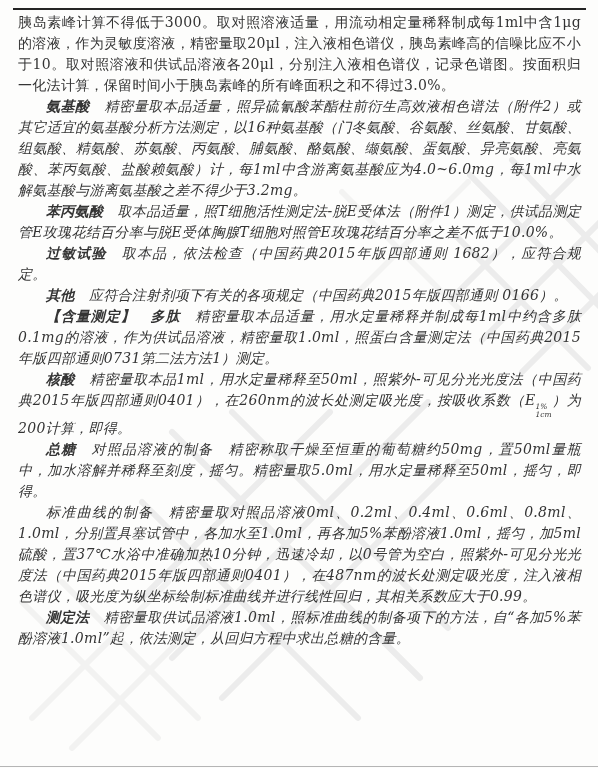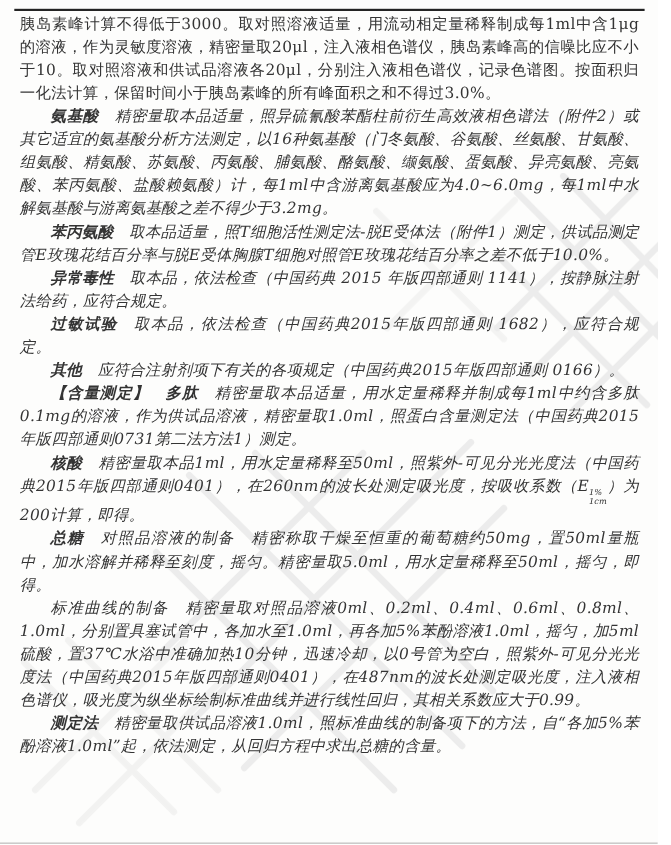--- a/index.html
+++ b/index.html
@@ -68,21 +68,20 @@
         <path d="M32 718 L168 582"></path>
         <path d="M72 748 L208 612"></path>
       </g>
     </g>
   </svg>
 
   <div class="content">
       <p class="para"><span>胰岛素峰计算不得低于3000。取对照溶液适量，用流动相定量稀释制成每1ml中含1μg的溶液，作为灵敏度溶液，精密量取20μl，注入液相色谱仪，胰岛素峰高的信噪比应不小于10。取对照溶液和供试品溶液各20μl，分别注入液相色谱仪，记录色谱图。按面积归一化法计算，保留时间小于胰岛素峰的所有峰面积之和不得过3.0%。</span></p>
       <p class="para indent"><span class="bold">氨基酸</span><span>　精密量取本品适量，照异硫氰酸苯酯柱前衍生高效液相色谱法（附件2）或其它适宜的氨基酸分析方法测定，以16种氨基酸（门冬氨酸、谷氨酸、丝氨酸、甘氨酸、组氨酸、精氨酸、苏氨酸、丙氨酸、脯氨酸、酪氨酸、缬氨酸、蛋氨酸、异亮氨酸、亮氨酸、苯丙氨酸、盐酸赖氨酸）计，每1ml中含游离氨基酸应为4.0~6.0mg，每1ml中水解氨基酸与游离氨基酸之差不得少于3.2mg。</span></p>
       <p class="para indent"><span class="bold">苯丙氨酸</span><span>　取本品适量，照T细胞活性测定法-脱E受体法（附件1）测定，供试品测定管E玫瑰花结百分率与脱E受体胸腺T细胞对照管E玫瑰花结百分率之差不低于10.0%。</span></p>
-      <p class="para indent"><span class="bold">异常毒性</span><span>　取本品，依法检查（中国药典 2015 年版四部通则 1141），按静脉注射法给药，应符合规定。</span></p>
       <p class="para indent"><span class="bold">过敏试验</span><span>　取本品，依法检查（中国药典2015年版四部通则 1682），应符合规定。</span></p>
       <p class="para indent"><span class="bold">其他</span><span>　应符合注射剂项下有关的各项规定（中国药典2015年版四部通则 0166）。</span></p>
       <p class="para indent"><span class="bold">【含量测定】</span><span>　</span><span class="bold">多肽</span><span>　精密量取本品适量，用水定量稀释并制成每1ml中约含多肽0.1mg的溶液，作为供试品溶液，精密量取1.0ml，照蛋白含量测定法（中国药典2015年版四部通则0731第二法方法1）测定。</span></p>
       <p class="para indent"><span class="bold">核酸</span><span>　精密量取本品1ml，用水定量稀释至50ml，照紫外-可见分光光度法（中国药典2015年版四部通则0401），在260nm的波长处测定吸光度，按吸收系数（E</span><span class="stack">
           <span>1%</span>
           <span>1cm</span>
         </span><span>）为200计算，即得。</span></p>
       <p class="para indent"><span class="bold">总糖</span><span>　对照品溶液的制备　精密称取干燥至恒重的葡萄糖约50mg，置50ml量瓶中，加水溶解并稀释至刻度，摇匀。精密量取5.0ml，用水定量稀释至50ml，摇匀，即得。</span></p>
       <p class="para indent"><span>标准曲线的制备　精密量取对照品溶液0ml、0.2ml、0.4ml、0.6ml、0.8ml、1.0ml，分别置具塞试管中，各加水至1.0ml，再各加5%苯酚溶液1.0ml，摇匀，加5ml硫酸，置37℃水浴中准确加热10分钟，迅速冷却，以0号管为空白，照紫外-可见分光光度法（中国药典2015年版四部通则0401），在487nm的波长处测定吸光度，注入液相色谱仪，吸光度为纵坐标绘制标准曲线并进行线性回归，其相关系数应大于0.99。</span></p>
       <p class="para indent"><span class="bold">测定法</span><span>　精密量取供试品溶液1.0ml，照标准曲线的制备项下的方法，自“各加5%苯酚溶液1.0ml”起，依法测定，从回归方程中求出总糖的含量。</span></p>

